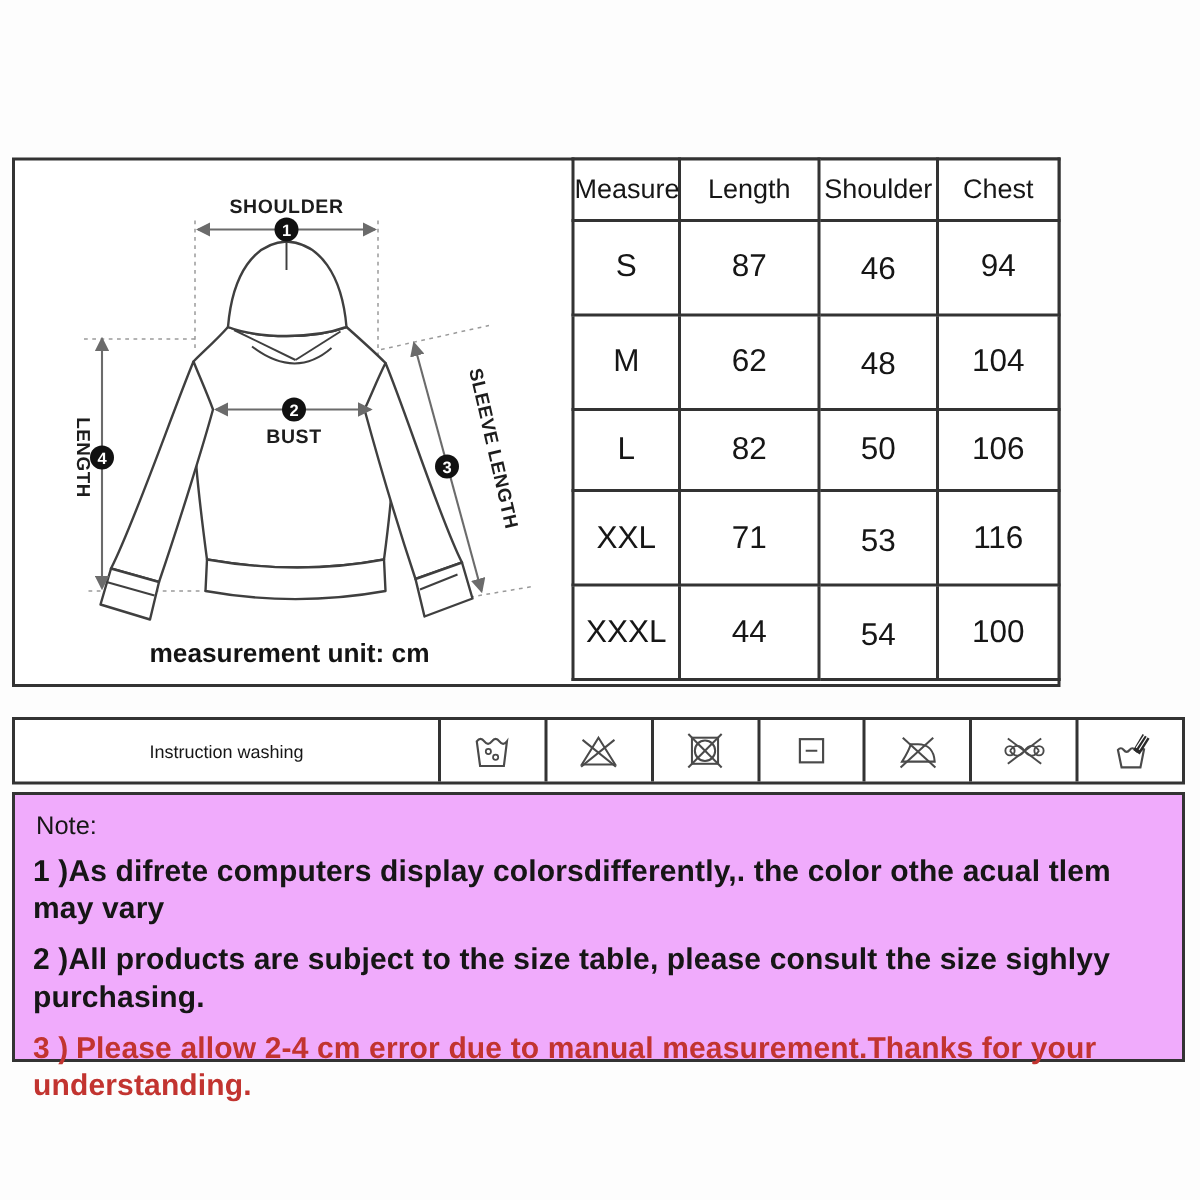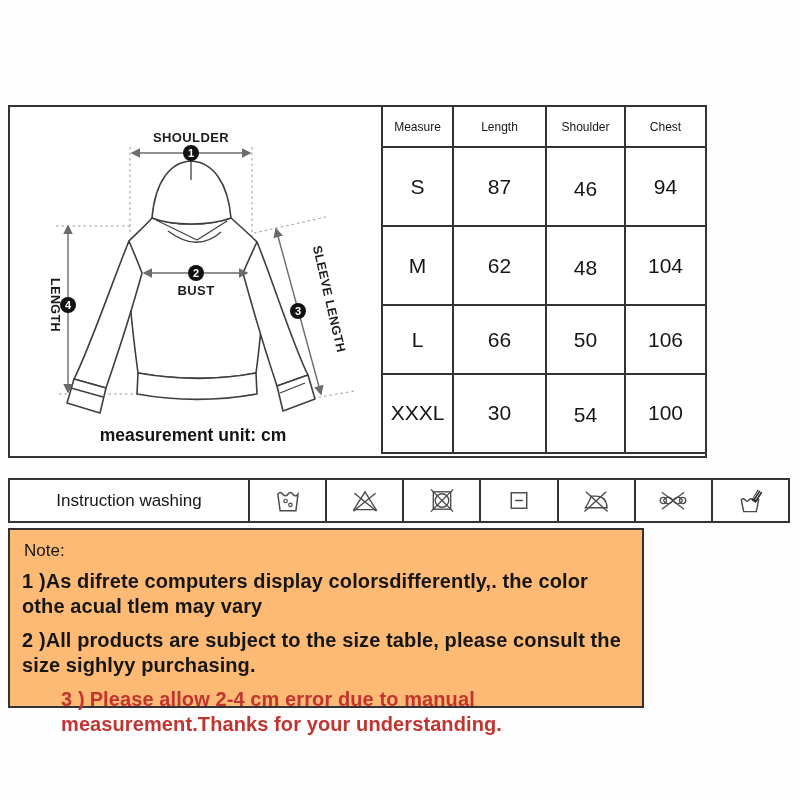--- a/index.html
+++ b/index.html
@@ -6,45 +6,45 @@
   html,body { width: 800px; height: 800px; background: #fdfdfd; font-family: "Liberation Sans", sans-serif; color:#161616; }
   .stage { position: relative; width: 800px; height: 800px; overflow: hidden; }
 
   
   .top-box { position: absolute; left: 8px; top: 105px; width: 699px; height: 353px; border: 2px solid #333; background:#fff; }
   .diagram-svg { position: absolute; left: 0; top: 0; }
 
   .size-table { position: absolute; top: -2px; right: -2px; width: 324px; height: 349px;
                 border-collapse: collapse; table-layout: fixed; }
   .size-table th, .size-table td { border: 2px solid #333; text-align: center; vertical-align: middle; background:#fff; }
-  .size-table th { height: 41px; font-size: 12px; font-weight: 400; }
+  .size-table th { height: 41px; font-size: 18px; font-weight: 400; }
   .size-table td { font-size: 21px; font-weight: 400; }
   .size-table col.c-measure { width: 71px; }
   .size-table col.c-length  { width: 93px; }
   .size-table col.c-shoulder{ width: 79px; }
   .size-table col.c-chest   { width: 81px; }
   .size-table td.sh-low { padding-top: 4px; }
   .size-table td.sh-mid { padding-top: 3px; }
 
   
   .wash-bar { position: absolute; left: 8px; top: 478px; width: 782px; height: 45px;
               border: 2px solid #333; background:#fff; display: flex; align-items: stretch; }
-  .wash-label { width: 240px; display: flex; align-items: center; justify-content: center;
-                font-size: 17px; border-right: 2px solid #333; }
+  .wash-label { width: 284px; display: flex; align-items: center; justify-content: center;
+                font-size: 12px; border-right: 2px solid #333; }
   .wash-cell { flex: 1; display: flex; align-items: center; justify-content: center; border-right: 2px solid #333; }
   .wash-cell:last-child { border-right: none; }
   .wash-cell svg { display:block; }
 
   
-  .notes-box { position: absolute; left: 8px; top: 528px; width: 636px; height: 180px;
-               border: 2px solid #333; background:#fdba74; padding: 9px 12px 0 12px; }
+  .notes-box { position: absolute; left: 8px; top: 528px; width: 782px; height: 180px;
+               border: 2px solid #333; background:#f0abfc; padding: 9px 12px 0 12px; }
   .notes-title { font-size: 17px; font-weight: 400; margin: 2px 0 7px 2px; }
   .note-item { font-size: 20px; font-weight: 600; line-height: 1.25; margin: 8px 0 9px 0; letter-spacing: .1px; }
   .note-cont { margin-left: 26px; margin-top: 3px; }
-  .note-item.red { color: #c23430; margin-left: 39px; }
+  .note-item.red { color: #c23430; }
   .note-item.red .note-text { margin-left: 5px; }
 
   svg text { font-family: "Liberation Sans", sans-serif; }
 </style>
 </head>
 <body>
 
 <div class="stage">
 
   <div class="top-box">
@@ -131,27 +131,33 @@
           <td>94</td>
         </tr>
         <tr>
           <td>M</td>
           <td>62</td>
           <td class="sh-low">48</td>
           <td>104</td>
         </tr>
         <tr>
           <td>L</td>
-          <td>66</td>
+          <td>82</td>
           <td>50</td>
           <td>106</td>
         </tr>
         <tr>
+          <td>XXL</td>
+          <td>71</td>
+          <td class="sh-low">53</td>
+          <td>116</td>
+        </tr>
+        <tr>
           <td>XXXL</td>
-          <td>30</td>
+          <td>44</td>
           <td class="sh-low">54</td>
           <td>100</td>
         </tr>
       </tbody>
     </table>
   </div>
 
   <div class="wash-bar">
     <div class="wash-label">Instruction washing</div>
 

